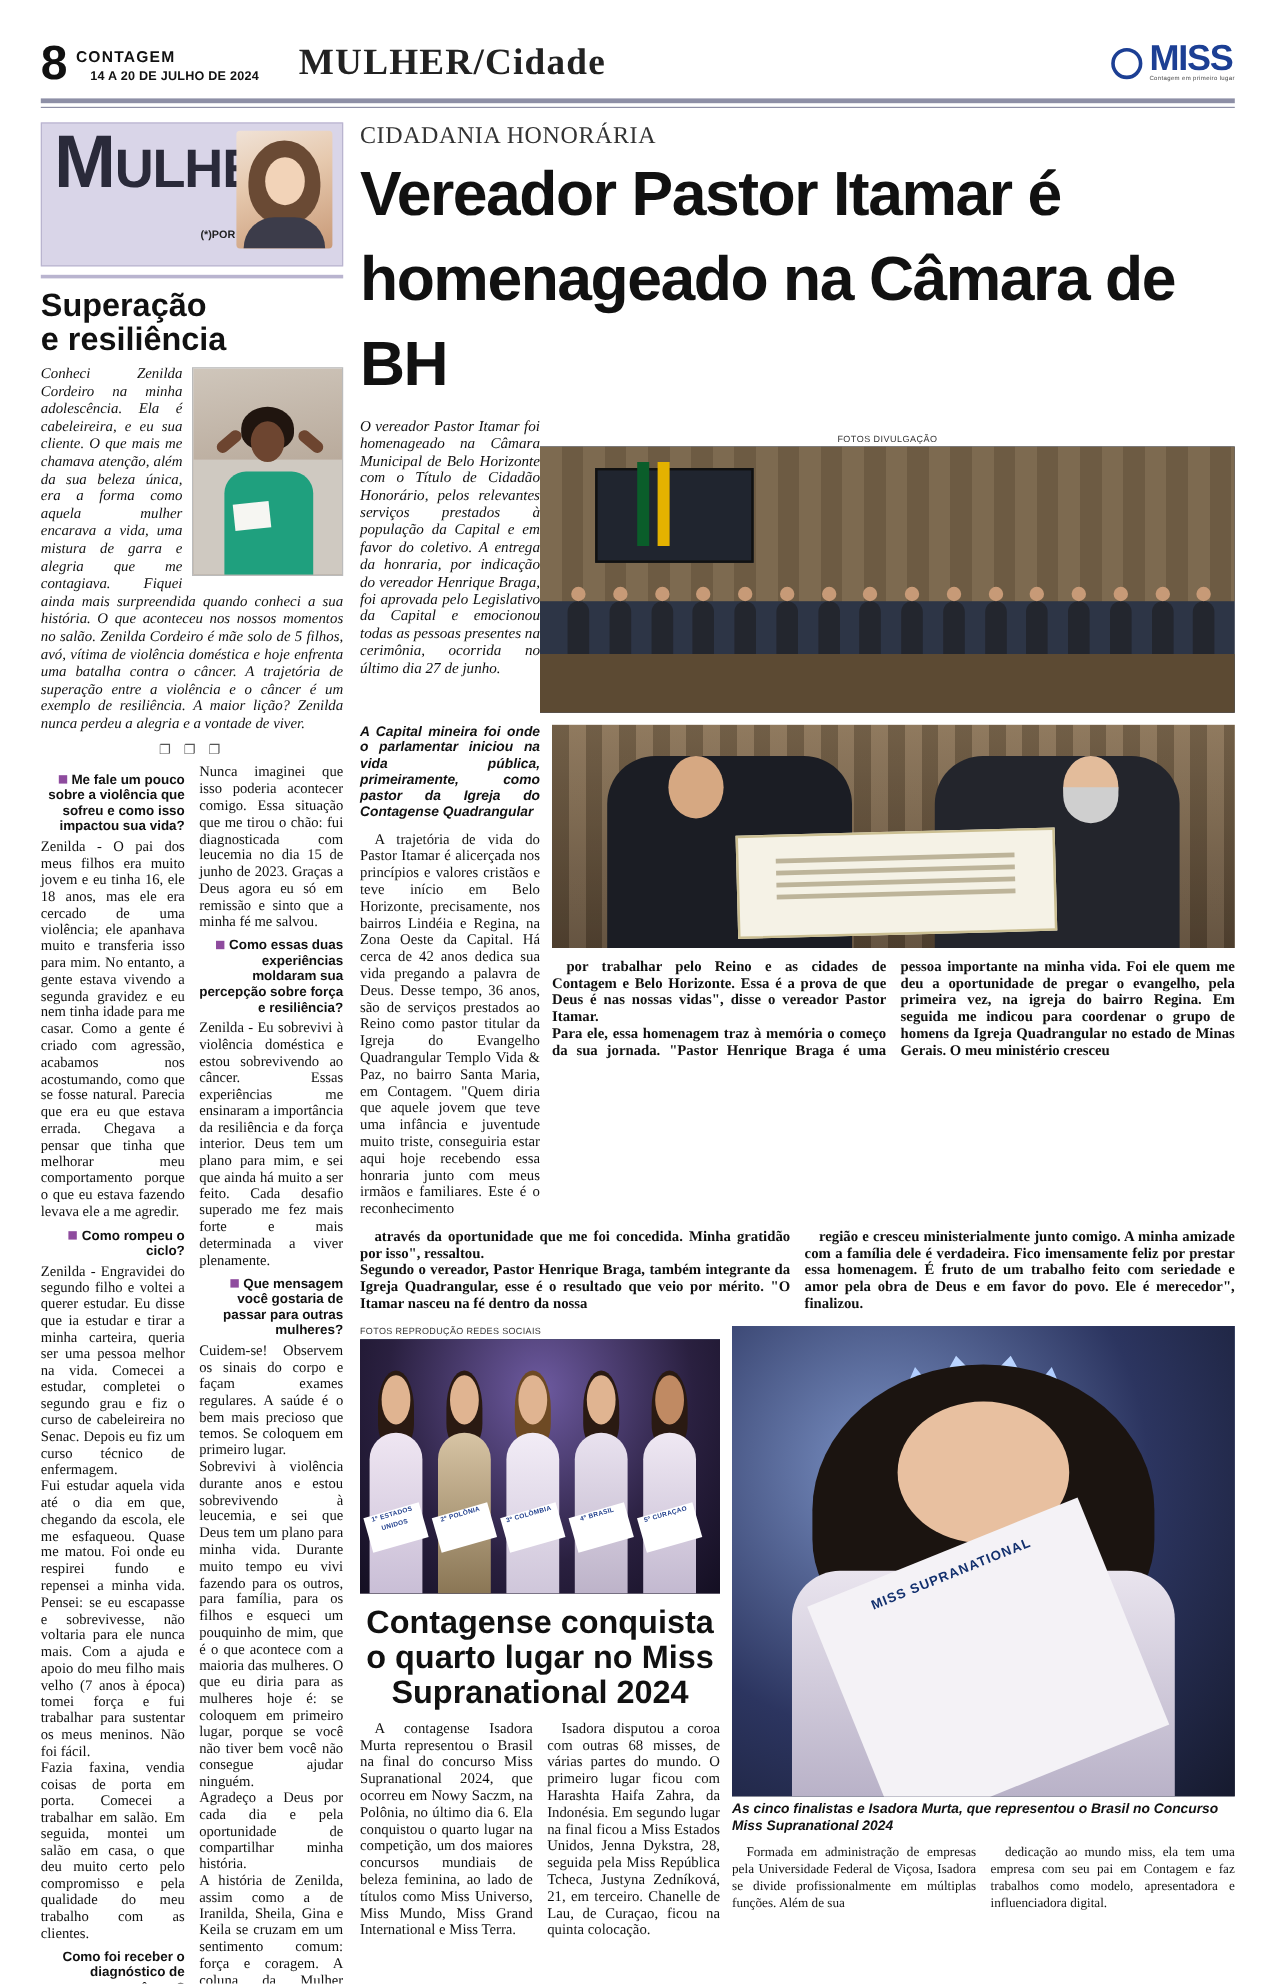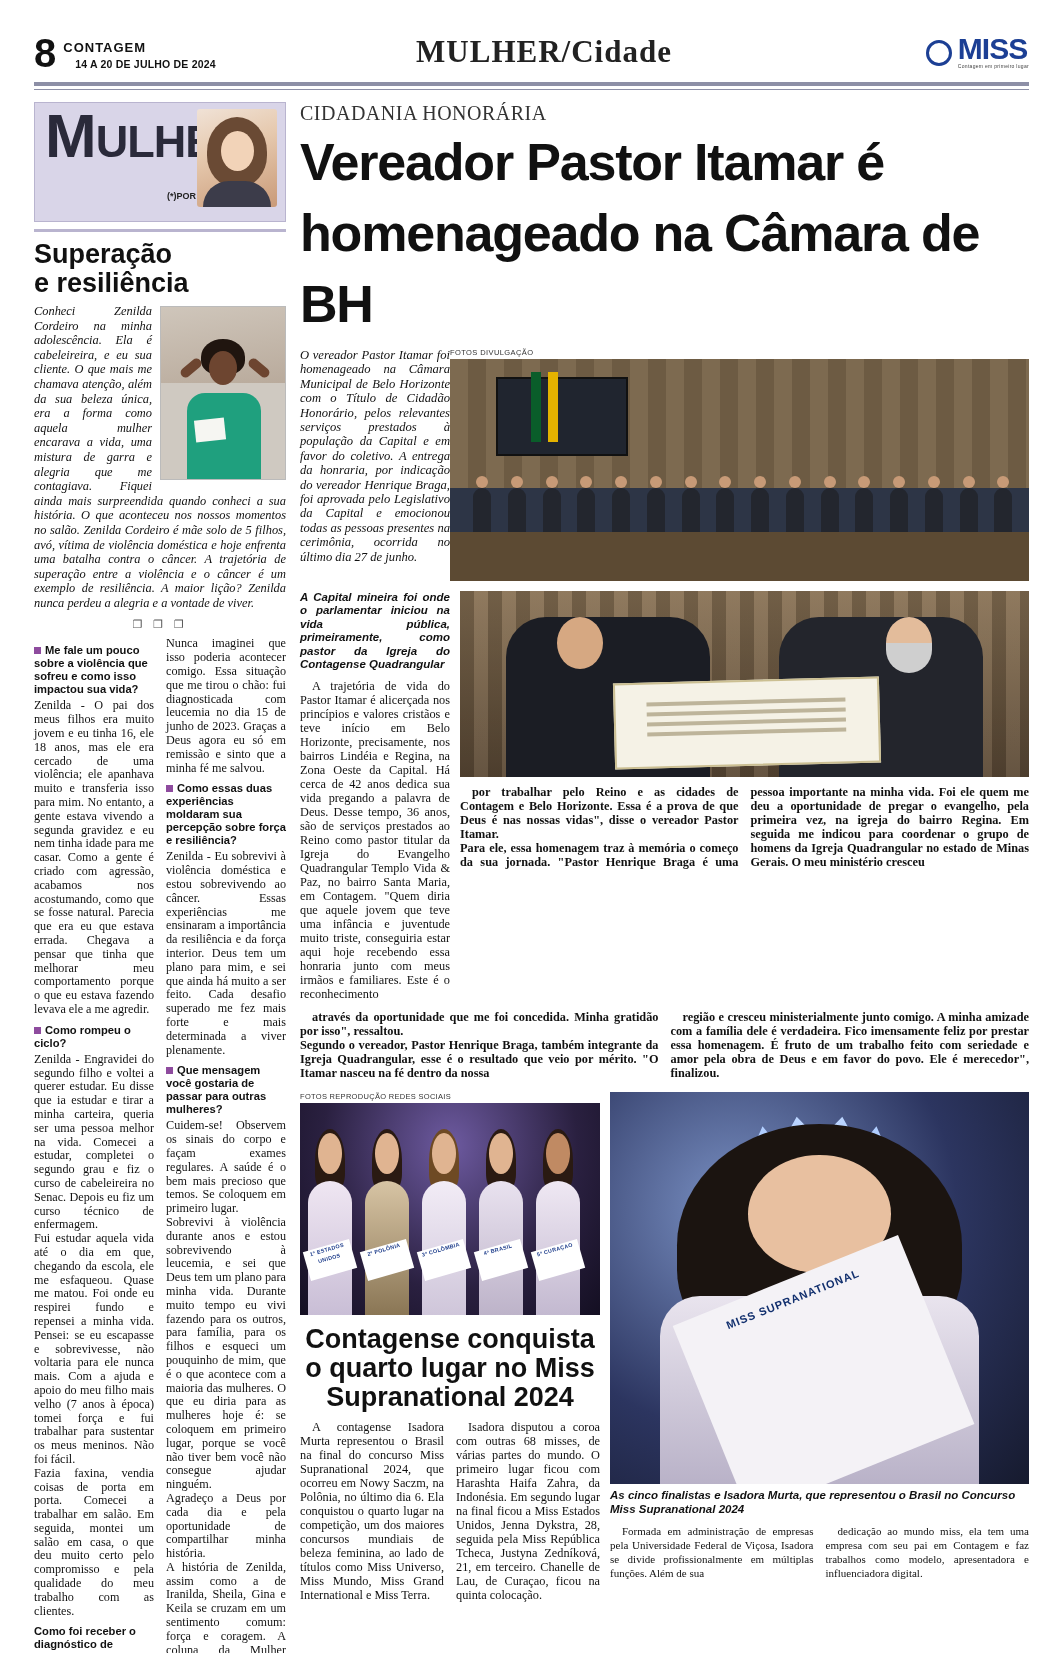--- a/index.html
+++ b/index.html
@@ -12,21 +12,21 @@
     overflow:hidden;
   }
   .page{position:relative;width:1063px;height:1653px;box-sizing:border-box;padding:0 34px;}
 
   
   .masthead{display:flex;align-items:flex-start;padding-top:34px;}
   .page-num{font-family:"Liberation Sans",sans-serif;font-weight:bold;font-size:40px;line-height:38px;letter-spacing:-1px;}
   .mh-left{display:flex;align-items:flex-start;gap:8px;min-width:215px;}
   .mh-section{font-family:"Liberation Sans",sans-serif;font-size:13px;font-weight:bold;letter-spacing:1px;padding-top:6px;}
   .mh-date{font-family:"Liberation Sans",sans-serif;font-size:10.5px;font-weight:bold;letter-spacing:.2px;margin-top:3px;margin-left:12px;}
-  .mh-center{flex:1;text-align:center;}
+  .mh-center{flex:1;}
   .mh-title{font-family:"Liberation Serif",serif;font-size:31px;font-weight:bold;letter-spacing:1px;color:#222;}
   .mh-right{min-width:190px;display:flex;justify-content:flex-end;align-items:center;gap:6px;padding-top:2px;}
   .logo-circle{width:26px;height:26px;border-radius:50%;border:3px solid #1c3f94;box-sizing:border-box;}
   .logo-text{font-family:"Liberation Sans",sans-serif;font-weight:bold;font-size:30px;color:#1c3f94;letter-spacing:-1px;line-height:26px;}
   .logo-sub{font-size:5px;font-family:"Liberation Sans",sans-serif;color:#444;letter-spacing:.3px;text-align:center;margin-top:1px;}
   .rule-thick{height:4px;background:#8d8fa6;margin-top:10px;}
   .rule-thin{height:1px;background:#8d8fa6;margin-top:3px;}
 
   
   .content{display:flex;margin-top:12px;gap:14px;}
@@ -53,33 +53,33 @@
   .intro-photo .skin-face{position:absolute;left:48px;top:44px;width:28px;height:34px;border-radius:50%;background:#6d4530;}
   .intro-photo .hair2{position:absolute;left:40px;top:32px;width:44px;height:36px;border-radius:50% 50% 40% 40%;background:#20150f;}
   .intro-photo .arm-l{position:absolute;left:18px;top:56px;width:24px;height:10px;background:#6d4530;transform:rotate(-40deg);border-radius:6px;}
   .intro-photo .arm-r{position:absolute;right:14px;top:56px;width:24px;height:10px;background:#6d4530;transform:rotate(40deg);border-radius:6px;}
   .intro-photo .paper{position:absolute;left:34px;bottom:38px;width:30px;height:22px;background:#f6f6f2;transform:rotate(-6deg);}
 
   .lead{font-family:"Liberation Serif",serif;font-style:italic;font-size:12.4px;line-height:14.6px;text-align:justify;}
   .dingbats{text-align:center;letter-spacing:4px;color:#555;font-size:11px;margin:8px 0 6px 0;}
 
   .twocol{column-count:2;column-gap:12px;}
-  .q{font-family:"Liberation Sans",sans-serif;font-weight:bold;font-size:11.2px;line-height:13px;margin:7px 0 3px 0;text-align:left;}
+  .q{font-family:"Liberation Sans",sans-serif;font-weight:bold;font-size:11.2px;line-height:13px;margin:7px 0 3px 0;text-align:right;}
   .q:before{content:"";display:inline-block;width:7px;height:7px;background:#8e4b9e;margin-right:4px;}
   .q.nobullet:before{display:none;}
   .a{font-family:"Liberation Serif",serif;font-size:12.2px;line-height:13.8px;text-align:justify;margin:0 0 5px 0;}
 
   
   .kicker{font-family:"Liberation Serif",serif;font-size:20px;letter-spacing:.5px;color:#333;margin-bottom:2px;}
   .headline{font-family:"Liberation Sans",sans-serif;font-weight:bold;font-size:52px;line-height:71px;letter-spacing:-1.2px;color:#111;margin:0 0 8px 0;}
 
   .top-block{display:flex;}
   .top-lead{width:150px;font-style:italic;font-size:12.6px;line-height:14.4px;text-align:justify;}
   .top-photo{flex:1;position:relative;}
-  .credit{font-family:"Liberation Sans",sans-serif;font-size:7.5px;letter-spacing:.4px;color:#333;text-align:left;margin-bottom:2px;}
+  .credit{font-family:"Liberation Sans",sans-serif;font-size:7.5px;letter-spacing:.4px;color:#333;text-align:center;margin-bottom:2px;margin-top:13px;}
   .photo-assembly{width:100%;height:222px;background:#2d3546;position:relative;overflow:hidden;}
   .pa-wallA{position:absolute;inset:0;background:linear-gradient(180deg,#6e6257 0%,#4c4views 0%,#4a4238 60%,#2f2b25 100%);}
   .pa-wood{position:absolute;left:0;top:0;width:100%;height:58%;background:repeating-linear-gradient(90deg,#7d6a50 0 18px,#6d5b43 18px 36px);}
   .pa-screen{position:absolute;left:8%;top:8%;width:22%;height:34%;background:#20252f;border:2px solid #111;}
   .pa-desk{position:absolute;left:0;bottom:0;width:100%;height:22%;background:#5c4a33;}
   .pa-crowd{position:absolute;left:0;bottom:14%;width:100%;height:48%;}
   .pa-crowd i{position:absolute;bottom:0;width:18px;height:62px;background:#23262e;border-radius:9px 9px 2px 2px;}
   .pa-crowd i:after{content:"";position:absolute;left:3px;top:-12px;width:12px;height:12px;border-radius:50%;background:#c79a77;}
   .pa-flag{position:absolute;left:14%;top:6%;width:10px;height:70px;background:#0a5d2a;}
   .pa-flag2{position:absolute;left:17%;top:6%;width:10px;height:70px;background:#e4b200;}

